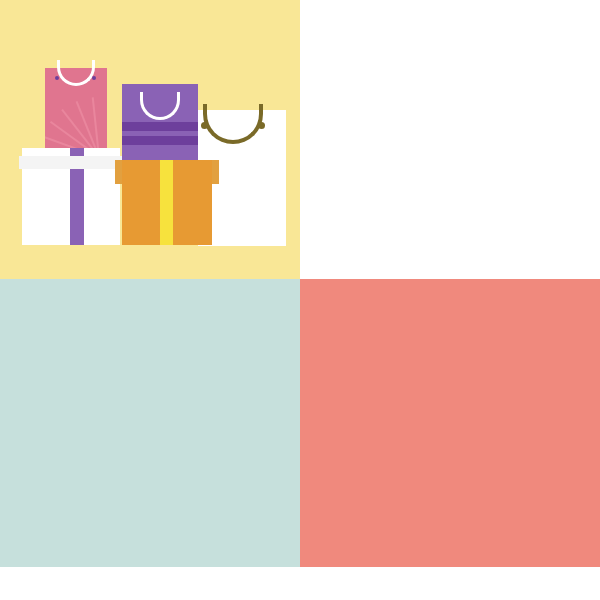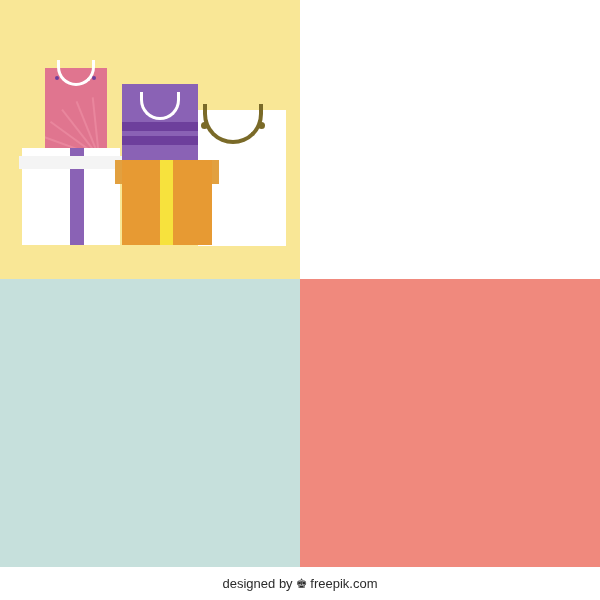--- a/index.html
+++ b/index.html
@@ -202,17 +202,14 @@
     
     
 
     
     
     
     
     
   </div>
 
-  <div id="footer">
-    <span id="footer-text"><span>designed by</span><span id="footer-icon">♚</span><span>freepik.com</span></span>
-  </div>
 
 </div>
 
 </body></html>

